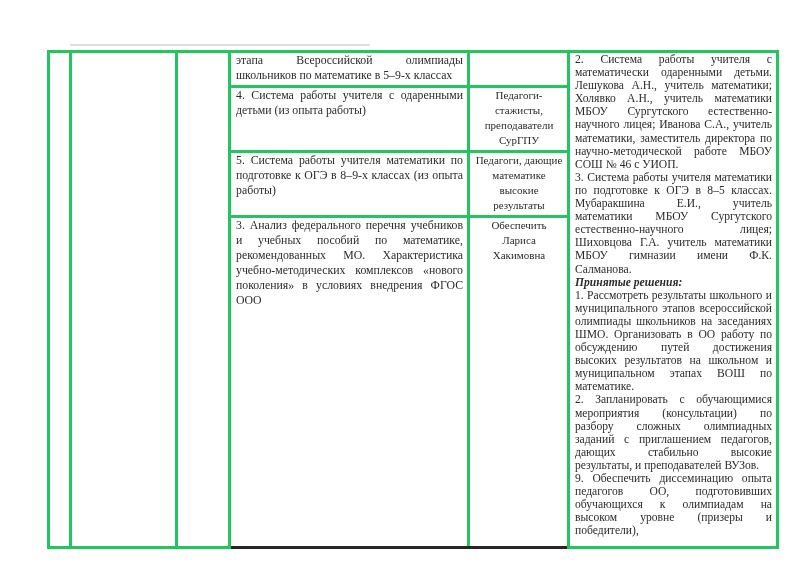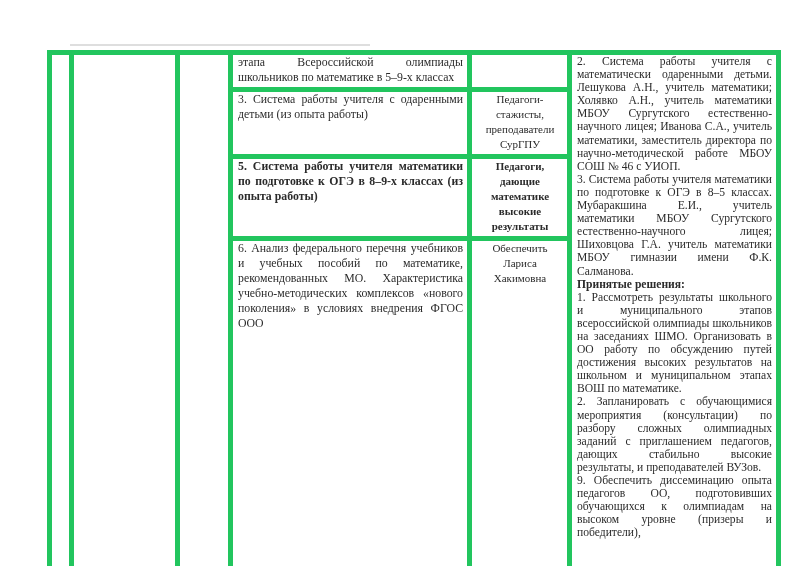--- a/index.html
+++ b/index.html
@@ -27,21 +27,21 @@
   }
   table.protocol {
     position: absolute;
     left: 47px;
     top: 50px;
     width: 729px;
     border-collapse: collapse;
     table-layout: fixed;
   }
   table.protocol td {
-    border: 5px solid #22c55e;
+    border: 3px solid #22c55e;
     vertical-align: top;
     padding: 0 4px 2px 5px;
     overflow: hidden;
     word-wrap: break-word;
   }
   tr.last-row td { border-bottom: 3px solid #262626; }
 
   td.topic {
     font-size: 11.8px;
     line-height: 15px;
@@ -55,25 +55,26 @@
   }
   td.summary {
     font-size: 11.6px;
     line-height: 13.1px;
     text-align: justify;
     padding: 2px 5px 2px 6px;
   }
   td.summary p { margin: 0; }
   td.summary p.decisions-heading {
     font-weight: bold;
+    font-style: italic;
   }
   td.summary p.stretch-last { text-align-last: justify; }
   .r0 td { height: 30px; }
   .r1 td { height: 52px; }
-  .r2 td { height: 54px; font-weight: bold; }
+  .r2 td { height: 54px; }
   .r3 td { height: 326px; }
 </style>
 </head>
 <body>
 
 <div class="page">
   <div class="scan-artifact"></div>
 
   <table class="protocol">
     <colgroup>
@@ -94,26 +95,26 @@
       <td rowspan="4" class="summary">
         <p>2. Система работы учителя с математически одаренными детьми. Лешукова А.Н., учитель математики; Холявко А.Н., учитель математики МБОУ Сургутского естественно-научного лицея; Иванова С.А., учитель математики, заместитель директора по научно-методической работе МБОУ СОШ № 46 с УИОП.</p>
         <p>3. Система работы учителя математики по подготовке к ОГЭ в 8–5 классах. Мубаракшина Е.И., учитель математики МБОУ Сургутского естественно-научного лицея; Шиховцова Г.А. учитель математики МБОУ гимназии имени Ф.К. Салманова.</p>
         <p class="decisions-heading">Принятые решения:</p>
         <p>1. Рассмотреть результаты школьного и муниципального этапов всероссийской олимпиады школьников на заседаниях ШМО. Организовать в ОО работу по обсуждению путей достижения высоких результатов на школьном и муниципальном этапах ВОШ по математике.</p>
         <p>2. Запланировать с обучающимися мероприятия (консультации) по разбору сложных олимпиадных заданий с приглашением педагогов, дающих стабильно высокие результаты, и преподавателей ВУЗов.</p>
         <p class="stretch-last">9. Обеспечить диссеминацию опыта педагогов ОО, подготовивших обучающихся к олимпиадам на высоком уровне (призеры и победители),</p>
       </td>
     </tr>
     <tr class="r1">
-      <td class="topic">3. Система работы учителя с одаренными детьми (из опыта работы)</td>
+      <td class="topic">4. Система работы учителя с одаренными детьми (из опыта работы)</td>
       <td class="presenter">Педагоги-стажисты, преподаватели СурГПУ</td>
     </tr>
     <tr class="r2">
       <td class="topic">5. Система работы учителя математики по подготовке к ОГЭ в 8–9-х классах (из опыта работы)</td>
       <td class="presenter">Педагоги, дающие математике высокие результаты</td>
     </tr>
     <tr class="r3 last-row">
-      <td class="topic">6. Анализ федерального перечня учебников и учебных пособий по математике, рекомендованных МО. Характеристика учебно-методических комплексов «нового поколения» в условиях внедрения ФГОС ООО</td>
+      <td class="topic">3. Анализ федерального перечня учебников и учебных пособий по математике, рекомендованных МО. Характеристика учебно-методических комплексов «нового поколения» в условиях внедрения ФГОС ООО</td>
       <td class="presenter">Обеспечить Лариса Хакимовна</td>
     </tr>
   </tbody>
     </table>
 </div>
 
 </body></html>

